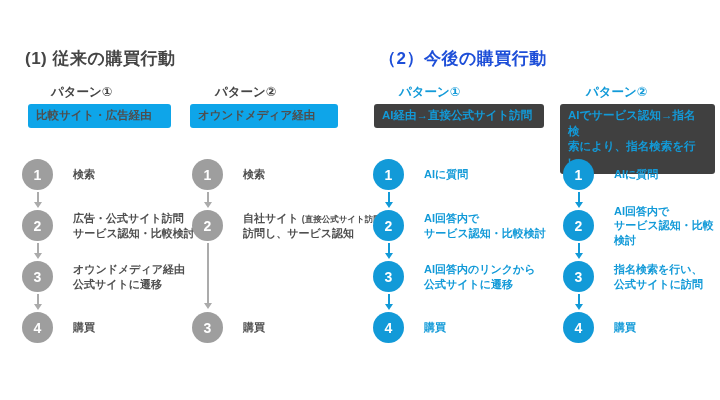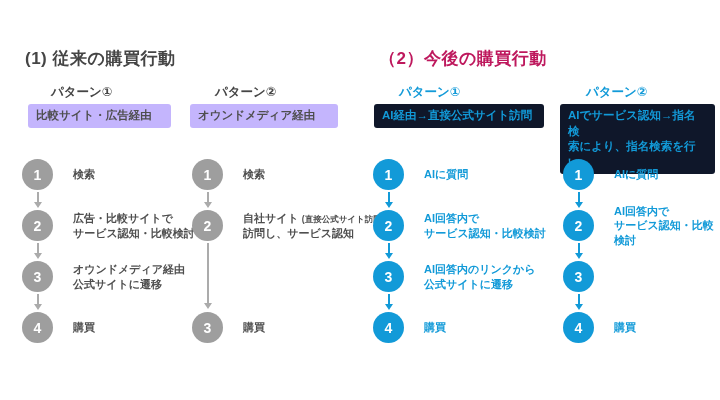--- a/index.html
+++ b/index.html
@@ -7,33 +7,33 @@
     width:720px;height:400px;position:relative;overflow:hidden;
     background:#ffffff;
     font-family:"Liberation Sans","DejaVu Sans",sans-serif;
   }
   .section-title{
     position:absolute;font-size:17px;font-weight:bold;letter-spacing:.5px;
     white-space:nowrap;
     margin-left:8px;
   }
   .t-gray{color:#454545;}
-  .t-blue{color:#be185d;text-align:center;}
+  .t-blue{color:#1d4ed8;text-align:center;}
   .plabel{
     position:absolute;font-size:12.5px;font-weight:bold;white-space:nowrap;margin-left:22px;
   }
   .p-gray{color:#454545;}
   .p-blue{color:#129ad8;}
   .route{
     position:absolute;box-sizing:border-box;border-radius:3px;
     font-size:11.5px;font-weight:bold;line-height:1.35;
     padding:4px 8px;white-space:pre-line;
   }
-  .r-gray{background:#c4b5fd;color:#4e4e4e;}
-  .r-blue{background:#0f172a;color:#129ad8;}
+  .r-gray{background:#0ea5e9;color:#4e4e4e;}
+  .r-blue{background:#404040;color:#129ad8;}
   .step{
     position:absolute;height:31px;display:flex;align-items:center;
   }
   .circle{
     flex:none;width:31px;height:31px;border-radius:50%;
     display:flex;align-items:center;justify-content:center;
     color:#ffffff;font-size:14px;font-weight:bold;
   }
   .gray .circle{background:#9e9e9e;}
   .blue .circle{background:#129ad8;}
@@ -80,21 +80,21 @@
     <span class="circle">
         <span>1</span>
       </span>
     <span class="slabel">検索</span>
   </div>
   <div class="arrow a-gray" style="left:36.5px;top:192px;height:10px"></div>
   <div class="step gray" style="left:22px;top:210px">
     <span class="circle">
         <span>2</span>
       </span>
-    <span class="slabel">広告・比較サイトで
+    <span class="slabel">広告・公式サイト訪問
 サービス認知・比較検討</span>
   </div>
   <div class="arrow a-gray" style="left:36.5px;top:243px;height:10px"></div>
   <div class="step gray" style="left:22px;top:261px">
     <span class="circle">
         <span>3</span>
       </span>
     <span class="slabel">オウンドメディア経由
 公式サイトに遷移</span>
   </div>
@@ -170,20 +170,22 @@
         <span>2</span>
       </span>
     <span class="slabel">AI回答内で
 サービス認知・比較検討</span>
   </div>
   <div class="arrow a-blue" style="left:577.5px;top:243px;height:10px"></div>
   <div class="step blue" style="left:563px;top:261px">
     <span class="circle">
         <span>3</span>
       </span>
+    <span class="slabel">指名検索を行い、
+公式サイトに訪問</span>
   </div>
   <div class="arrow a-blue" style="left:577.5px;top:294px;height:10px"></div>
   <div class="step blue" style="left:563px;top:312px">
     <span class="circle">
         <span>4</span>
       </span>
     <span class="slabel">購買</span>
   </div>
 
 </div>

